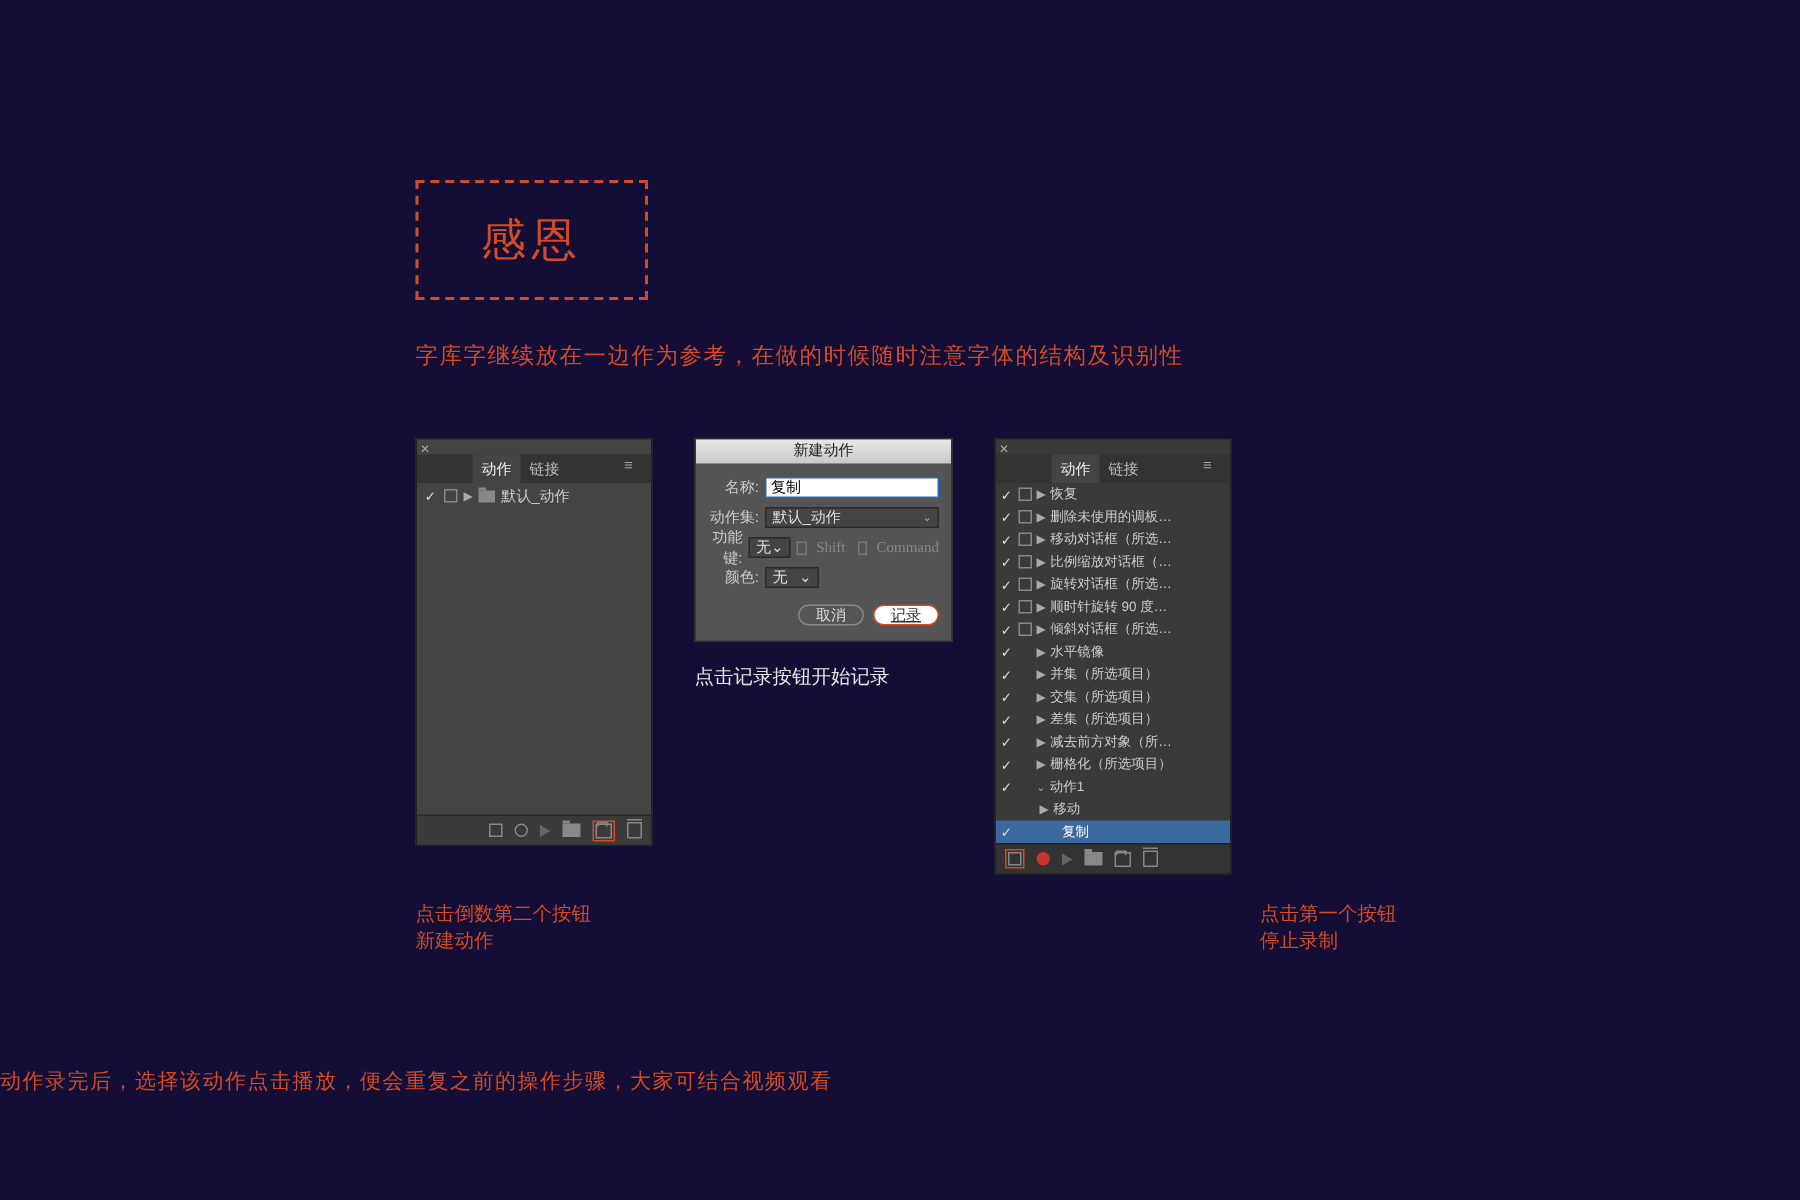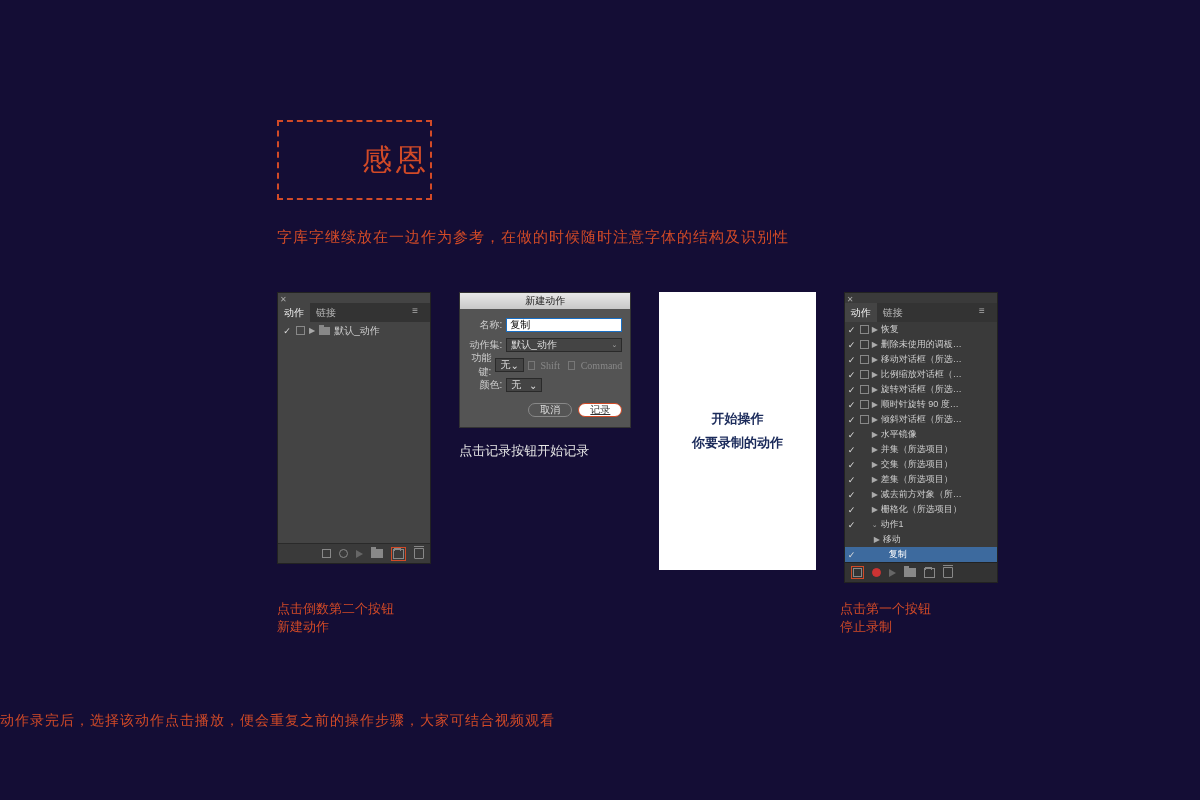--- a/index.html
+++ b/index.html
@@ -13,21 +13,21 @@
   }
   .dashed-box {
     position: absolute;
     left: 277px;
     top: 120px;
     width: 155px;
     height: 80px;
     border: 2px dashed #d24a27;
     display: flex;
     align-items: center;
-    justify-content: flex-end;
+    justify-content: center;
   }
   .dashed-box span {
     color: #d24a27;
     font-size: 30px;
     letter-spacing: 4px;
   }
   .subtitle {
     position: absolute;
     left: 277px;
     top: 228px;
@@ -60,20 +60,21 @@
     color: #aaa;
     cursor: default;
   }
   .panel-tabs {
     display: flex;
     background: #333;
     height: 19px;
     margin-top: 10px;
     align-items: center;
     font-size: 10px;
+    padding-left: 37px;
   }
   .panel-tabs .tab {
     padding: 0 6px;
     height: 100%;
     display: flex;
     align-items: center;
     color: #bbb;
   }
   .panel-tabs .tab.active { background: #444; color: #eee; }
   .panel-menu {
@@ -336,24 +337,20 @@
         </div>
         <div class="dialog-btns">
           <span class="dlg-btn cancel">取消</span>
           <span class="dlg-btn record">记录</span>
         </div>
       </div>
     </div>
     <div class="caption">点击记录按钮开始记录</div>
   </div>
 
-  <div class="panel3">
-    <div class="l1">开始操作</div>
-    <div class="l2">你要录制的动作</div>
-  </div>
 
   <div class="panel4">
     <span class="panel-x">✕</span>
     <div class="panel-tabs">
       <div class="tab active">动作</div>
       <div class="tab">链接</div>
     </div>
     <span class="panel-menu">≡</span>
     <div id="p4-list">
         <div class="list-row">

